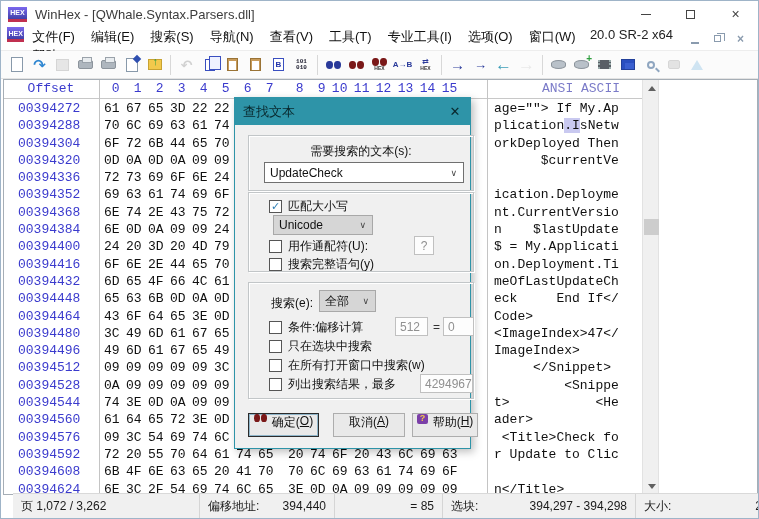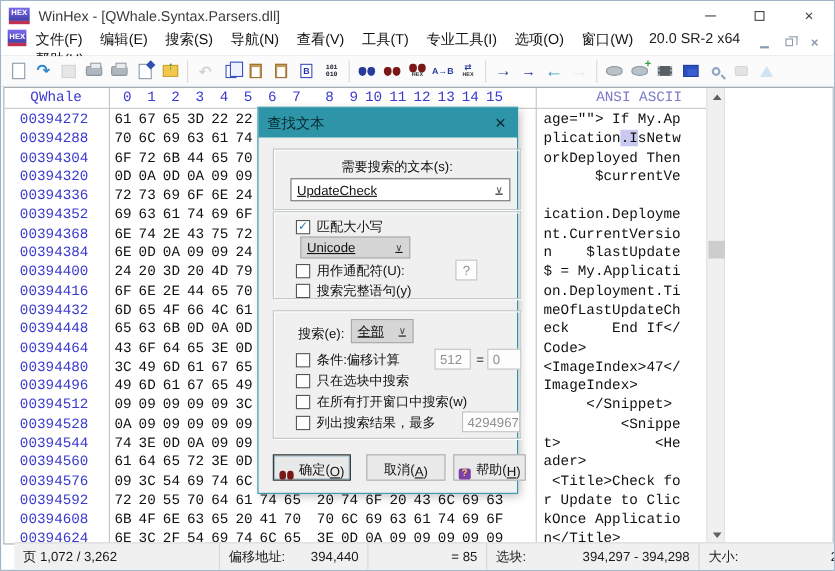--- a/index.html
+++ b/index.html
@@ -103,30 +103,30 @@
   
   .dialog{position:absolute;left:233px;top:96px;width:237px;height:352px;background:#F0F0F0;border:1px solid #2E94A8;
           box-shadow:3px 3px 8px rgba(0,0,0,.25);z-index:10;font-size:12px;color:#111;}
   .dtitle{height:27px;background:#2E94A8;display:flex;align-items:center;color:#09282D;font-size:13px;padding-left:8px;}
   .dclose{margin-left:auto;width:30px;height:100%;display:flex;align-items:center;justify-content:center;color:#09282D;font-size:13px;}
   .grp{position:absolute;left:13px;width:226px;border:1px solid #C2C6C8;box-shadow:1px 1px 0 #fff, inset 1px 1px 0 #fff;}
   .grpA{top:37px;height:56px;}
   .grpB{top:94px;height:80px;}
   .grpC{top:184px;height:117px;}
   .dlabel-center{position:absolute;left:0;right:0;top:7px;text-align:center;}
-  .combo{position:absolute;background:#fff;border:1px solid #707070;display:flex;align-items:center;padding-left:5px;font-size:12px;text-decoration:underline;}
+  .combo{position:absolute;background:#fff;border:1px solid #707070;display:flex;align-items:center;padding-left:5px;font-size:12px;}
   .combo .chev{margin-left:auto;padding-right:6px;color:#444;font-size:9px;}
   .searchcombo{left:15px;top:26px;width:200px;height:21px;}
   .graycombo{background:#D6D6D6;border:1px solid #A8A8A8;}
   .cbrow{position:absolute;display:flex;align-items:center;}
   .cb{width:13px;height:13px;background:#fff;border:1px solid #555;margin-right:6px;flex:none;display:flex;align-items:center;justify-content:center;}
   .cb.on{color:#2E7FB5;font-weight:bold;font-size:11px;line-height:1;}
   .dinput{position:absolute;background:#FDFDFD;border:1px solid #C0C0C0;color:#909090;font-size:12px;display:flex;align-items:center;padding:0 4px;overflow:hidden;white-space:nowrap;}
   .deq{position:absolute;color:#333;}
-  .dbtn{position:absolute;top:315px;height:24px;background:#E9E9E9;border:1px solid #ADADAD;display:flex;align-items:flex-end;justify-content:center;font-size:12px;color:#111;}
+  .dbtn{position:absolute;top:315px;height:24px;background:#E9E9E9;border:1px solid #ADADAD;display:flex;align-items:flex-start;justify-content:center;font-size:12px;color:#111;}
   .dbtn u{text-decoration:underline;}
   .dbtn.def{border:1px solid #2B2B2B;box-shadow:inset 0 0 0 1px #8FB5C9;}
   .btn-binoc{display:flex;margin-right:5px;}
   .btn-binoc i{display:block;width:6px;height:8px;border-radius:45%;background:#7A1818;}
   .btn-binoc i+i{margin-left:1px;}
   .helpbook{width:11px;height:10px;background:#7B3FA8;border-radius:2px;margin-right:5px;position:relative;}
   .helpbook::after{content:"?";position:absolute;left:3px;top:-1px;color:#F2C94C;font-size:9px;font-weight:bold;}
 
   
   .statusbar{position:absolute;left:0;bottom:0;width:100%;height:25px;background:#F0F0F0;display:flex;font-size:12px;color:#1A1A1A;align-items:stretch;border-top:1px solid #D9D9D9;margin-left:12px;}
@@ -279,21 +279,21 @@
     <span class="tbi dis">
       <span class="ic-camera"></span>
     </span>
     <span class="tbi">
       <span class="ic-play"></span>
     </span>
   </div>
 
 <div class="hexarea">
   <div class="hexhdr">
-    <span class="offhdr">QWhale</span>
+    <span class="offhdr">Offset</span>
     <span class="colhdr" id="colhdr"><span class="b" style="text-align: right; width: 15.6px; margin-right: 6.4px;">0</span><span class="b" style="text-align: right; width: 15.6px; margin-right: 6.4px;">1</span><span class="b" style="text-align: right; width: 15.6px; margin-right: 6.4px;">2</span><span class="b" style="text-align: right; width: 15.6px; margin-right: 6.4px;">3</span><span class="b" style="text-align: right; width: 15.6px; margin-right: 6.4px;">4</span><span class="b" style="text-align: right; width: 15.6px; margin-right: 6.4px;">5</span><span class="b" style="text-align: right; width: 15.6px; margin-right: 6.4px;">6</span><span class="b" style="text-align: right; width: 15.6px; margin-right: 6.4px;">7</span><span class="b g8" style="text-align: right; width: 15.6px; margin-right: 6.4px;">8</span><span class="b" style="text-align: right; width: 15.6px; margin-right: 6.4px;">9</span><span class="b" style="text-align: right; width: 15.6px; margin-right: 6.4px;">10</span><span class="b" style="text-align: right; width: 15.6px; margin-right: 6.4px;">11</span><span class="b" style="text-align: right; width: 15.6px; margin-right: 6.4px;">12</span><span class="b" style="text-align: right; width: 15.6px; margin-right: 6.4px;">13</span><span class="b" style="text-align: right; width: 15.6px; margin-right: 6.4px;">14</span><span class="b" style="text-align: right; width: 15.6px; margin-right: 6.4px;">15</span></span>
     <span class="asciihdr">ANSI ASCII</span>
   </div>
   <div class="hheadline"></div>
   <div class="vline" style="left:95px"></div>
   <div class="vline" style="left:483px"></div>
   <div class="rows" id="hexrows">
       <div class="hrow">
         <span class="off">00394272</span>
         <span class="hx"><span class="b">61</span><span class="b">67</span><span class="b">65</span><span class="b">3D</span><span class="b">22</span><span class="b">22</span><span class="b">3E</span><span class="b">20</span><span class="b g8">49</span><span class="b">66</span><span class="b">20</span><span class="b">4D</span><span class="b">79</span><span class="b">2E</span><span class="b">41</span><span class="b">70</span></span>
@@ -394,21 +394,20 @@
         <span class="asc"> &lt;Title&gt;Check fo</span>
       </div>
       <div class="hrow">
         <span class="off">00394592</span>
         <span class="hx"><span class="b">72</span><span class="b">20</span><span class="b">55</span><span class="b">70</span><span class="b">64</span><span class="b">61</span><span class="b">74</span><span class="b">65</span><span class="b g8">20</span><span class="b">74</span><span class="b">6F</span><span class="b">20</span><span class="b">43</span><span class="b">6C</span><span class="b">69</span><span class="b">63</span></span>
         <span class="asc">r Update to Clic</span>
       </div>
       <div class="hrow">
         <span class="off">00394608</span>
         <span class="hx"><span class="b">6B</span><span class="b">4F</span><span class="b">6E</span><span class="b">63</span><span class="b">65</span><span class="b">20</span><span class="b">41</span><span class="b">70</span><span class="b g8">70</span><span class="b">6C</span><span class="b">69</span><span class="b">63</span><span class="b">61</span><span class="b">74</span><span class="b">69</span><span class="b">6F</span></span>
-        <span class="asc">kOnce Applicatio</span>
       </div>
       <div class="hrow">
         <span class="off">00394624</span>
         <span class="hx"><span class="b">6E</span><span class="b">3C</span><span class="b">2F</span><span class="b">54</span><span class="b">69</span><span class="b">74</span><span class="b">6C</span><span class="b">65</span><span class="b g8">3E</span><span class="b">0D</span><span class="b">0A</span><span class="b">09</span><span class="b">09</span><span class="b">09</span><span class="b">09</span><span class="b">09</span></span>
         <span class="asc">n&lt;/Title&gt;       </span>
       </div>
     </div>
   <div class="sbar">
     <div class="sarr" style="top:0">
         <div class="tri-up"></div>

